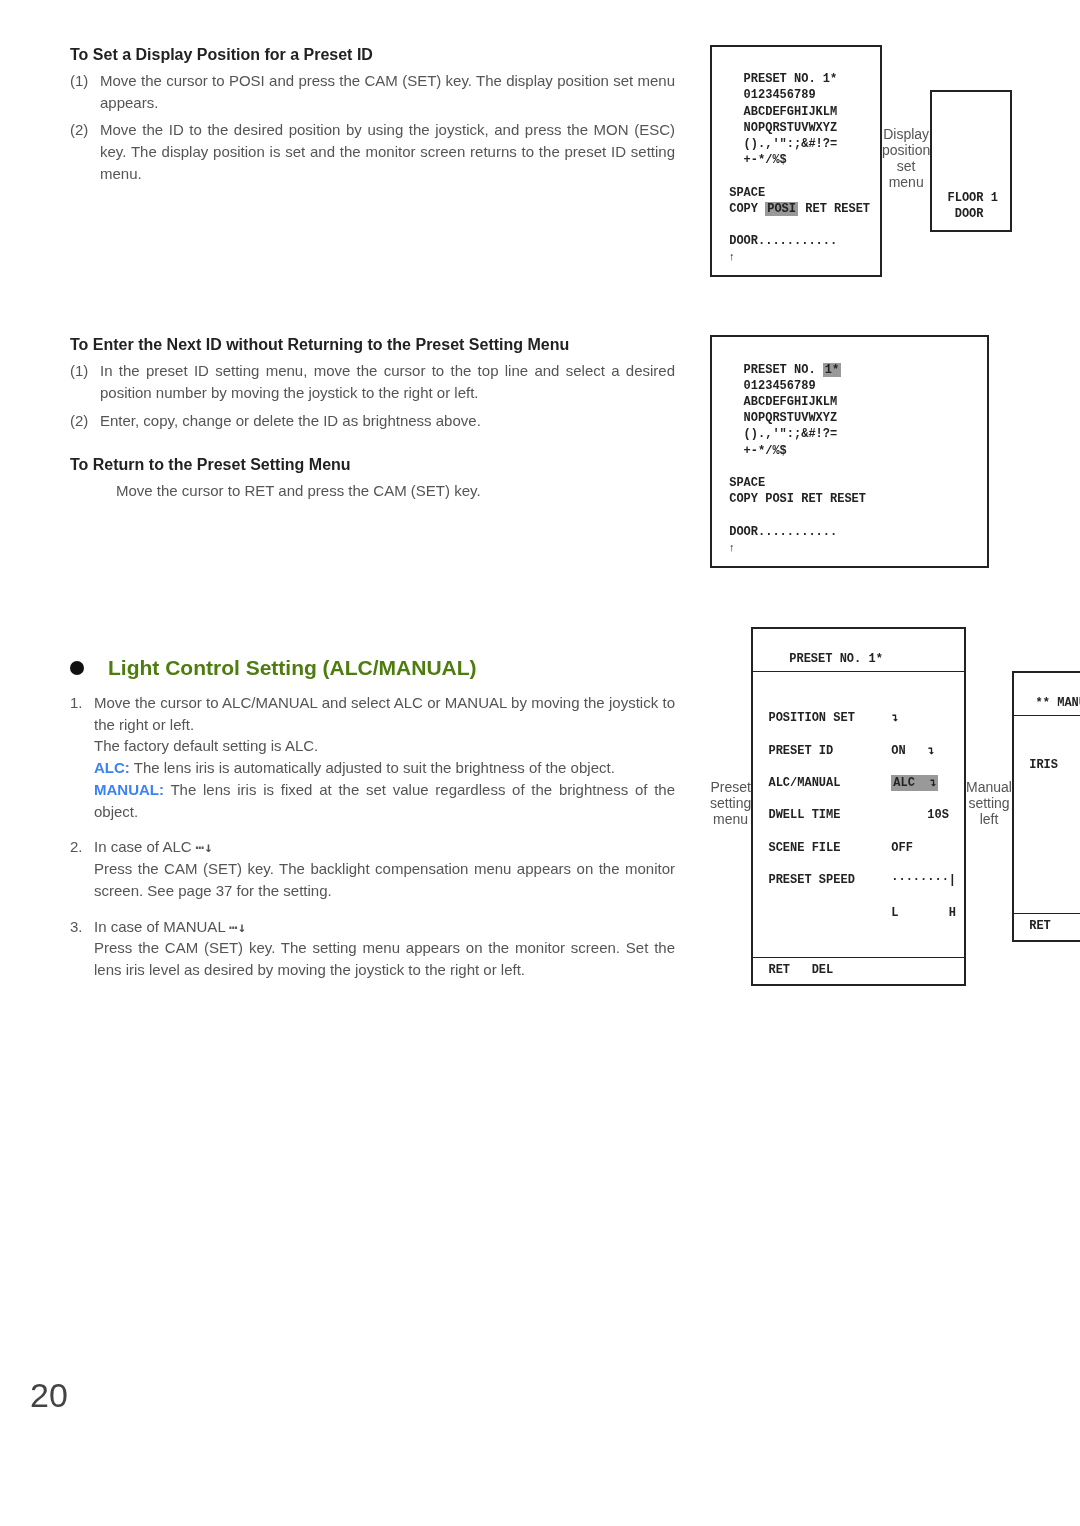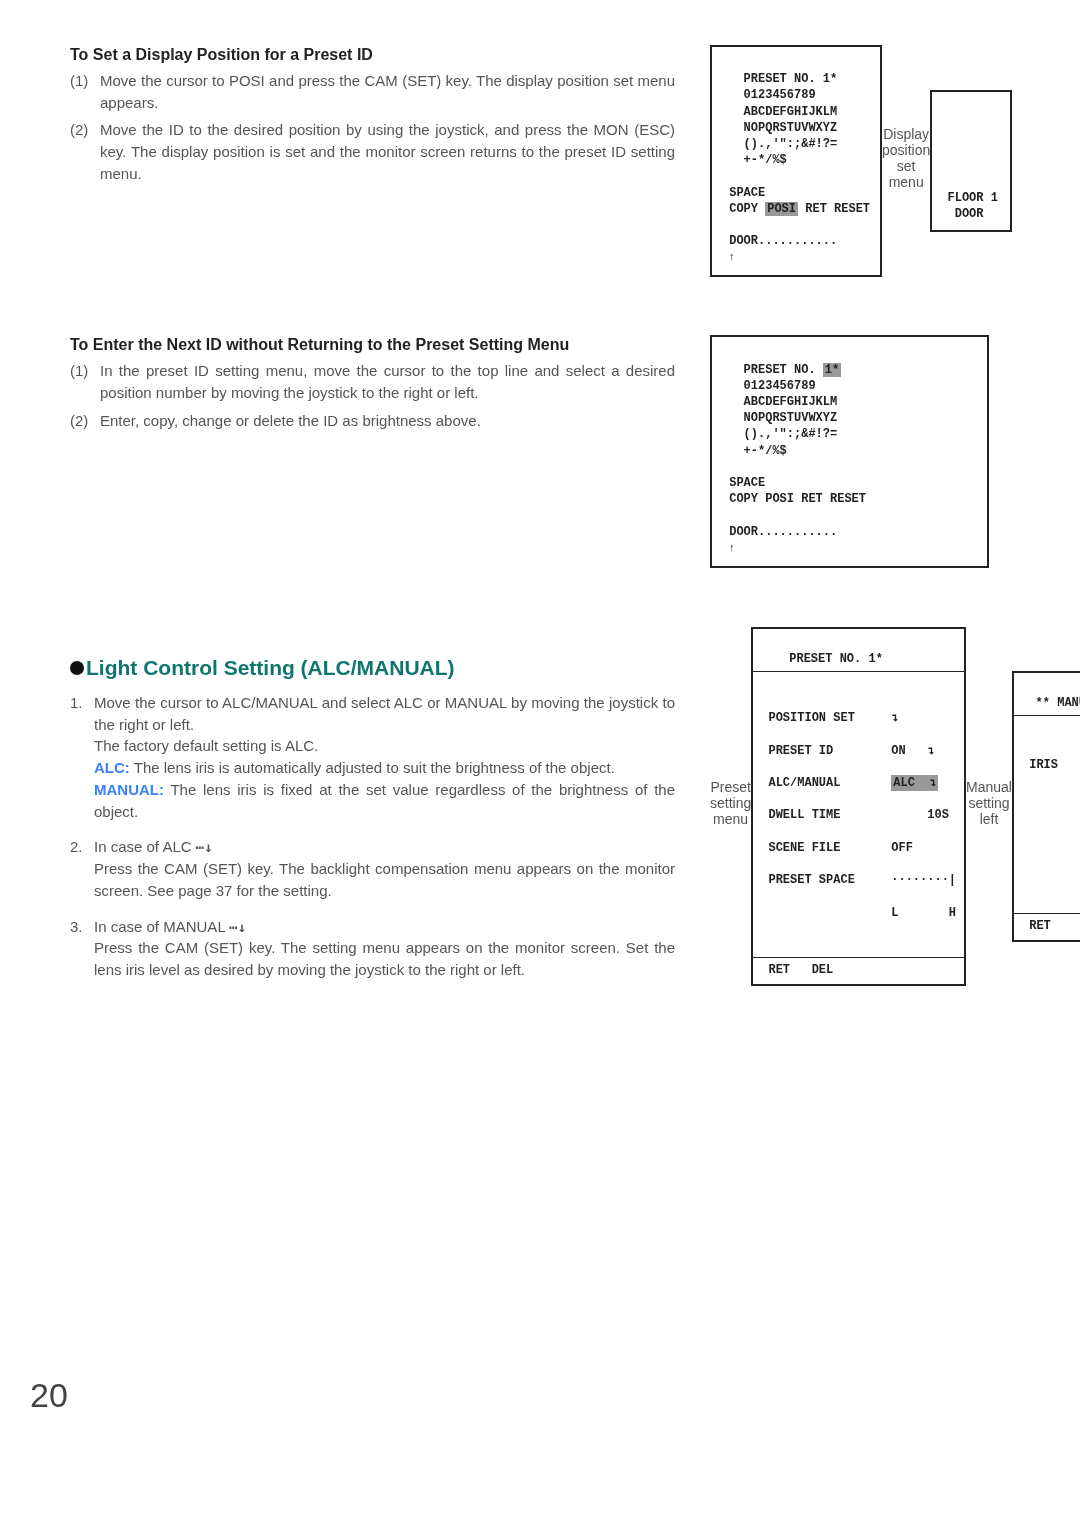--- a/index.html
+++ b/index.html
@@ -48,24 +48,24 @@
     font-size: 15px;
     color: #555;
   }
   .step-body { flex: 1; text-align: justify; }
   .sub-bold { font-weight: 700; color:#3b82f6; }
   .indent2 { margin-left: 48px; font-size: 15px; line-height: 1.45; color: #555; text-align: justify; }
 
   .section-head {
     font-weight: 700;
     font-size: 21px;
-    color: #0f766e;
+    color: #4d7c0f;
     display: flex;
     align-items: center;
-    gap: 2px;
+    gap: 24px;
     margin-top: 30px;
     margin-bottom: 12px;
   }
   .bullet-dot {
     width: 14px; height: 14px; border-radius: 50%; background: #111;
   }
   .ol-list {
     list-style: none;
     margin: 0;
     padding: 0;
@@ -174,20 +174,22 @@
         <li>
           <span class="step-num">(1)</span>
           <span class="step-body">In the preset ID setting menu, move the cursor to the top line and select a desired position number by moving the joystick to the right or left.</span>
         </li>
         <li>
           <span class="step-num">(2)</span>
           <span class="step-body">Enter, copy, change or delete the ID as brightness above.</span>
         </li>
       </ul>
       <div class="gap-med"></div>
+      <div class="bold-h">To Return to the Preset Setting Menu</div>
+      <div class="indent2" style="margin-left:46px;">Move the cursor to RET and press the CAM (SET) key.</div>
     </div>
     <div class="col-right">
       <div class="menu-box">
 <span><span>   PRESET NO. </span><span class="hl">1*</span></span>
 <span>   0123456789</span>
 <span>   ABCDEFGHIJKLM</span>
 <span>   NOPQRSTUVWXYZ</span>
 <span>   ().,'":;&amp;#!?=</span>
 <span>   +-*/%$</span>
 
@@ -242,21 +244,21 @@
     <div class="col-right">
       <div class="menu-caption">Preset setting menu</div>
       <div class="menu-box" style="padding:0;">
 <div style="border-bottom:1px solid #222; padding:6px 0 4px 0; text-align:left;"><span>     PRESET NO. 1*</span></div>
 <div style="padding:6px 8px 4px 8px;">
 <div style="display:flex;"><span style="width:130px;"> POSITION SET</span><span>↴</span></div>
 <div style="display:flex;"><span style="width:130px;"> PRESET ID</span><span>ON   ↴</span></div>
 <div style="display:flex;"><span style="width:130px;"> ALC/MANUAL</span><span class="hl">ALC  ↴</span></div>
 <div style="display:flex;gap:36px;"><span style="width:130px;"> DWELL TIME</span><span>10S</span></div>
 <div style="display:flex;"><span style="width:130px;"> SCENE FILE</span><span>OFF</span></div>
-<div style="display:flex;"><span style="width:130px;"> PRESET SPACE</span><span>········|</span></div>
+<div style="display:flex;"><span style="width:130px;"> PRESET SPEED</span><span>········|</span></div>
 <div style="display:flex;"><span style="width:130px;"></span><span>L       H</span></div>
 </div>
 <div style="border-top:1px solid #222; padding:4px 8px 6px 8px;"><span> RET   DEL</span></div></div>
 
       <div class="menu-caption">Manual setting left</div>
       <div class="menu-box" style="padding:0;">
 <div style="border-bottom:1px solid #222; padding:6px 0 4px 0;"><span>   ** MANUAL CONT **</span></div>
 <div style="padding:8px 10px 4px 8px;">
 <div style="display:flex; align-items:center;">
   <span style="width:90px;"> IRIS</span>

